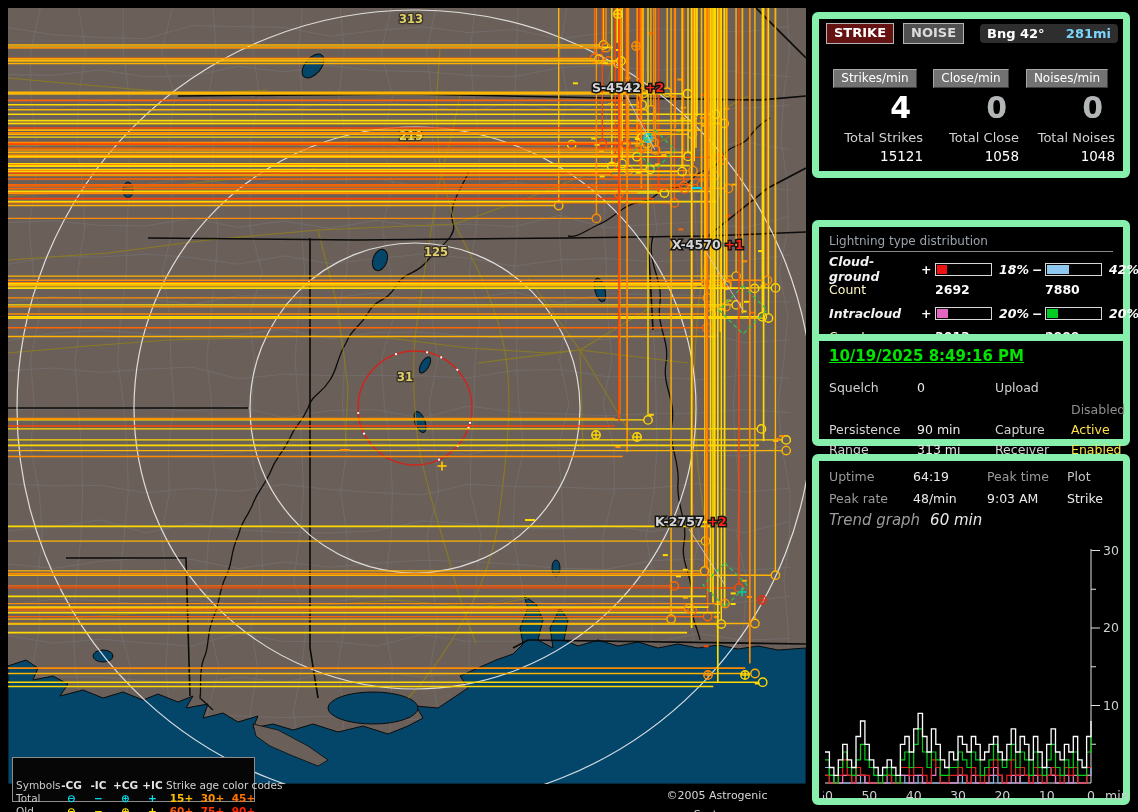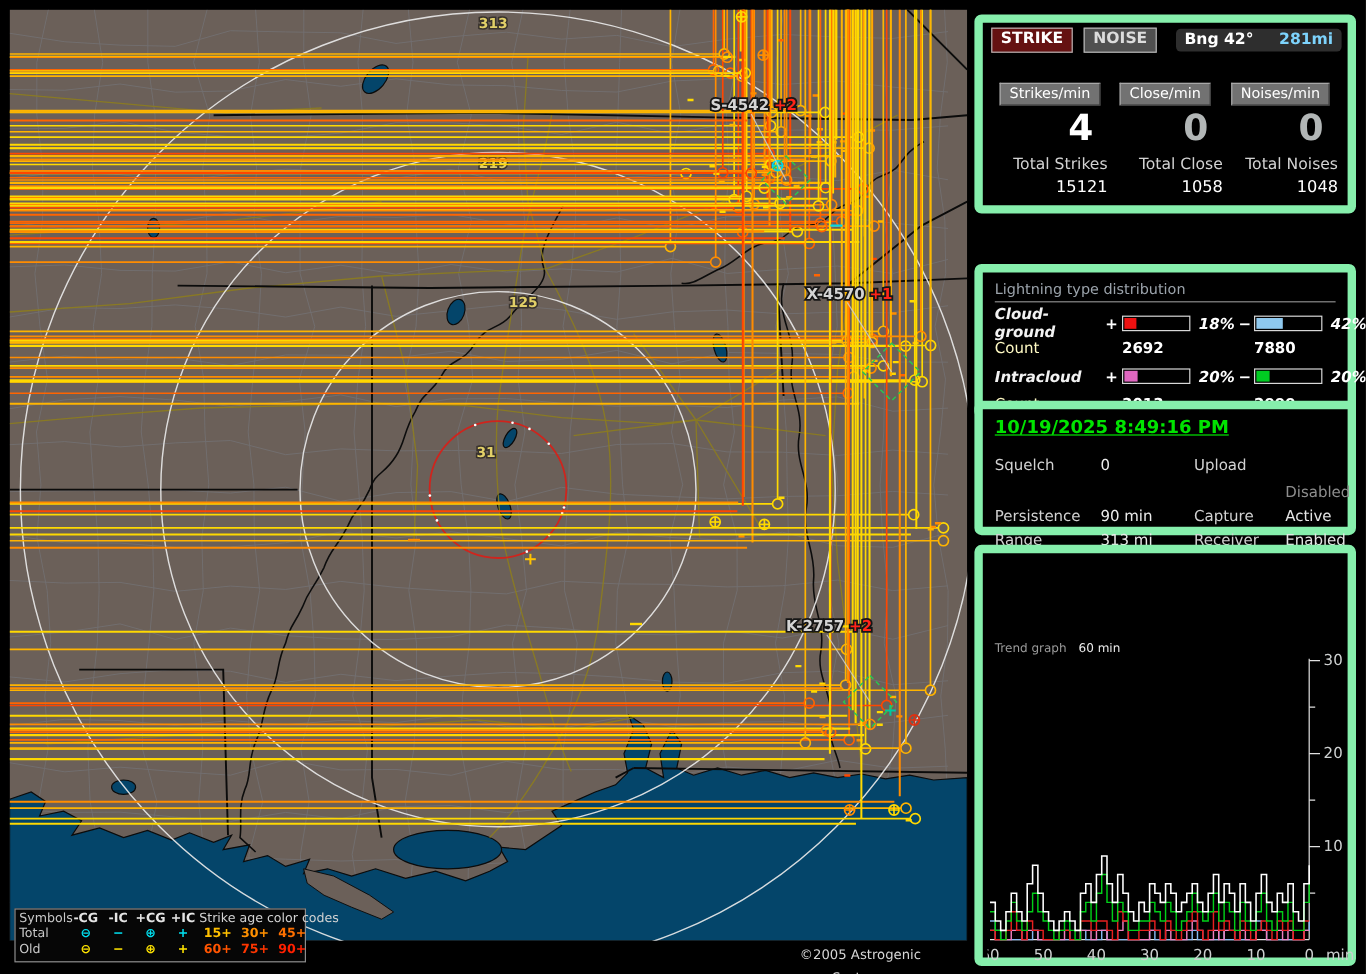--- a/index.html
+++ b/index.html
@@ -2,21 +2,21 @@
 <html><head>
 <meta charset="utf-8">
 <style>
   html,body{margin:0;padding:0;background:#000;}
   body{width:1138px;height:812px;position:relative;overflow:hidden;
        font-family:"DejaVu Sans","Liberation Sans",sans-serif;color:#ddd;}
   #map-svg{position:absolute;left:8px;top:8px;}
   
   #legend-box{position:absolute;left:12px;top:757px;width:243px;height:45px;
       background:#060606;border:1px solid #8c8c8c;font-size:10.5px;color:#cfcfcf;
-      padding:0 3px;box-sizing:border-box;}
+      padding:20px 3px;box-sizing:border-box;}
   .lg-row{display:flex;align-items:center;height:13px;line-height:12px;}
   .lg-cell{flex:0 0 auto;text-align:center;white-space:nowrap;}
   .lg-lab{width:42px;text-align:left;color:#c8c8c8;}
   .lg-sym{width:27px;font-weight:bold;}
   .lg-age{width:31px;font-weight:bold;}
   .lg-agehead{width:94px;text-align:center;color:#d2d2d2;}
   #copyright{position:absolute;left:642px;top:786px;width:150px;height:20px;background:#000;
       color:#d6d6d6;font-size:11px;text-align:center;line-height:19px;}
   
   .panel{position:absolute;background:#000;border:7px solid #86efac;border-radius:6px;box-sizing:border-box;}
@@ -51,26 +51,26 @@
   .sign{font-weight:bold;color:#fff;}
   .bar{width:55px;height:11px;border:1px solid #d8d8d8;background:#000;position:relative;}
   .bar-fill{position:absolute;left:1px;top:1px;bottom:1px;}
   .pct{font-weight:bold;color:#fff;padding-left:5px;}
   .count-label{color:#fef9c3;}
   .count-val{font-weight:bold;color:#fff;}
   .dt{position:absolute;left:10px;top:6px;color:#00e400;font-size:15px;font-weight:bold;text-decoration:underline;}
   .fields{position:absolute;left:10px;top:40px;right:6px;display:grid;
         grid-template-columns:88px 78px 76px auto;row-gap:7px;font-size:12.5px;line-height:13px;}
   .flabel{color:#d2d2d2;} .fval{color:#eaeaea;}
-  .gray{color:#8e8e8e;margin-top:22px;} .green{color:#e5e5e5;}
+  .gray{color:#8e8e8e;margin-top:22px;} .green{color:#fde047;}
   .sess{position:absolute;left:10px;top:9px;right:6px;display:grid;
         grid-template-columns:84px 74px 80px auto;row-gap:9px;font-size:12.5px;line-height:13px;}
   .sess .flabel{color:#9a9a9a;}
   .sess .plotlab{color:#c4c4c4;}
-  .trend-row{position:absolute;left:10px;top:74px;display:flex;gap:10px;font-size:10px;}
+  .trend-row{position:absolute;left:10px;top:50px;display:flex;gap:10px;font-size:15px;font-style:italic;}
   .trend-row .flabel{color:#9a9a9a;}
   #trend-svg{position:absolute;left:4px;top:82px;}
 </style>
 </head>
 <body>
 
 <svg id="map-svg" width="798" height="776" viewBox="0 0 798 776">
     <rect x="0" y="0" width="798" height="776" fill="#6b6059"></rect>
     <g stroke="#7d8794" stroke-width="0.8" fill="none" opacity="0.38">
       <path d="M0,19.7 L46,26.8 L92,29.6 L138,30.6 L184,17.6 L230,18.6 L276,19.3 L322,28.2 L368,22.6 L414,18.8 L460,24.6 L506,21.5 L552,30.9 L598,24.6 L644,20.7 L690,22.8 L736,24.0 L782,18.3"></path>
@@ -1059,20 +1059,30 @@
     <span class="flabel">Capture</span>
     <span class="fval green">Active</span>
     <span class="flabel">Range</span>
     <span class="fval">313 mi</span>
     <span class="flabel">Receiver</span>
     <span class="fval green">Enabled</span>
   </div>
 </div>
 
 <div class="panel" id="box4">
+  <div class="sess">
+    <span class="flabel">Uptime</span>
+    <span class="fval">64:19</span>
+    <span class="flabel">Peak time</span>
+    <span class="fval plotlab">Plot</span>
+    <span class="flabel">Peak rate</span>
+    <span class="fval">48/min</span>
+    <span class="fval">9:03 AM</span>
+    <span class="fval">Strike</span>
+  </div>
   <div class="trend-row">
     <span class="flabel">Trend graph</span>
     <span class="fval">60 min</span>
   </div>
   <svg id="trend-svg" width="310" height="268" viewBox="0 0 310 268">
       <line x1="268" y1="6" x2="268" y2="240" stroke="#e0e0e0" stroke-width="1"></line>
       <line x1="2" y1="240" x2="268" y2="240" stroke="#e0e0e0" stroke-width="1"></line>
       <line x1="268" y1="201.25" x2="273" y2="201.25" stroke="#e0e0e0" stroke-width="1"></line>
       <line x1="268" y1="162.5" x2="277" y2="162.5" stroke="#e0e0e0" stroke-width="1"></line>
       <text x="280" y="166.5" font-size="12.5" fill="#cdd0d0" font-family="DejaVu Sans, sans-serif">10</text>

